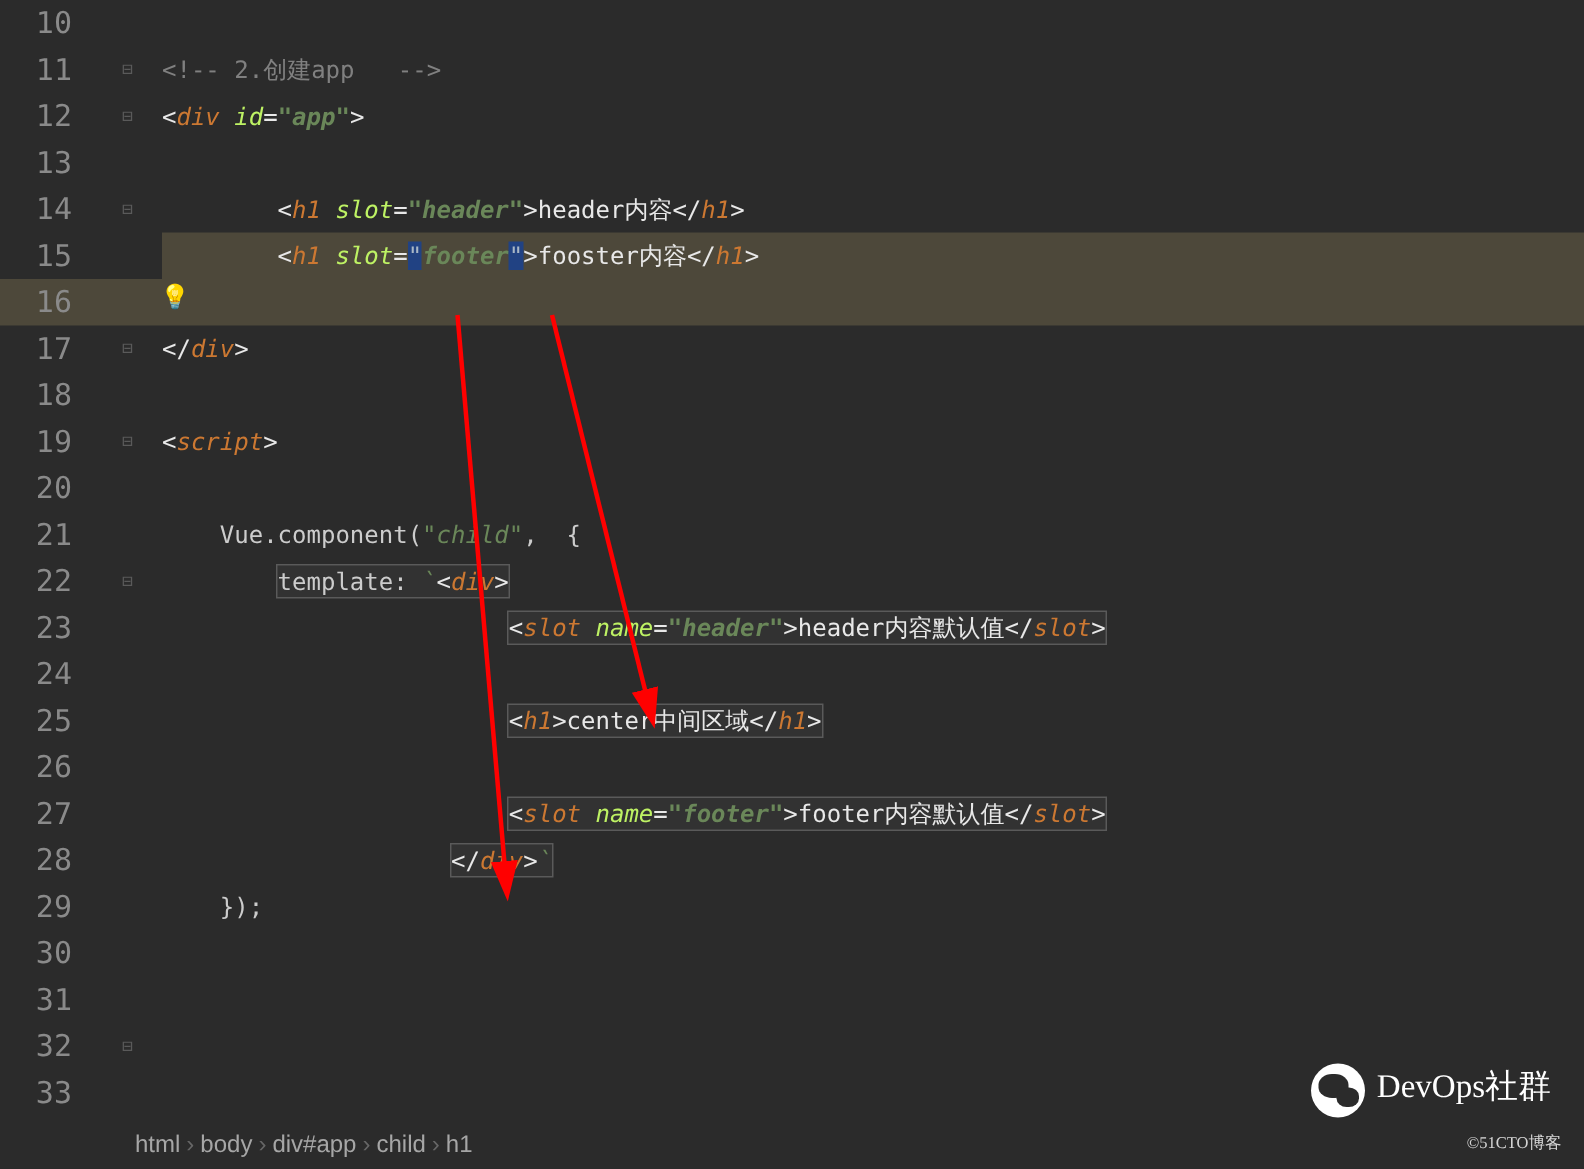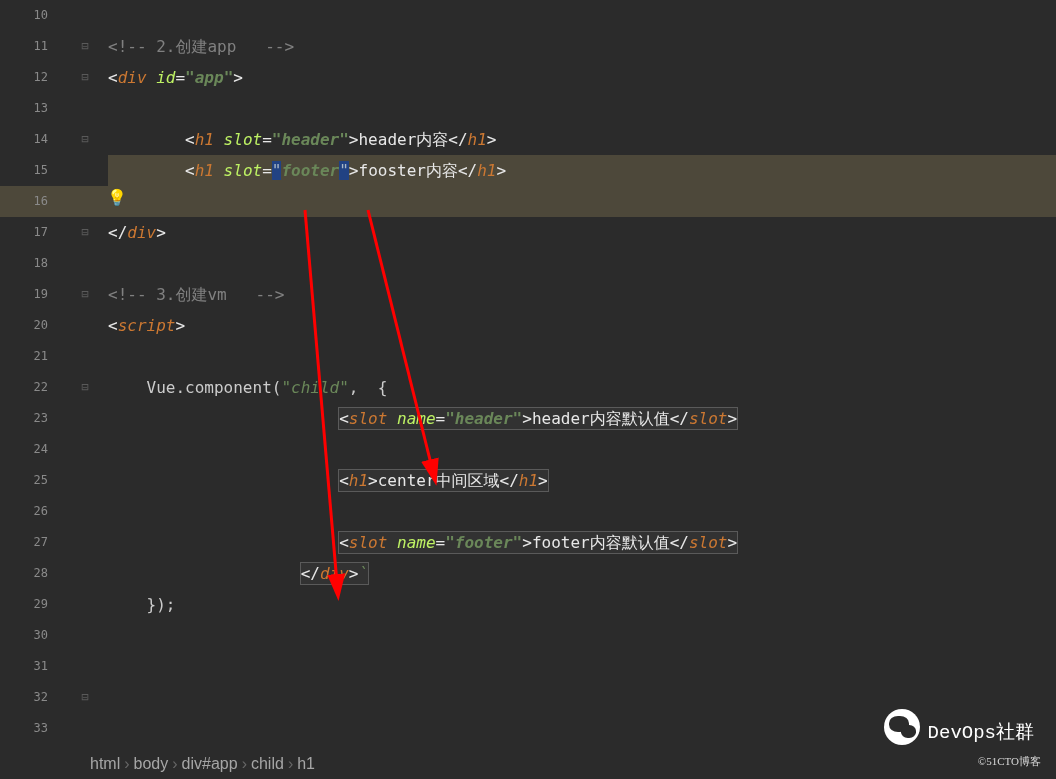--- a/index.html
+++ b/index.html
@@ -1,38 +1,38 @@
 <!DOCTYPE html>
 <html><head>
 <meta charset="utf-8">
 <style>
 html,body{margin:0;padding:0;background:#2b2b2b;font-family:Consolas,monospace;font-size:16px;color:#a9b7c6;width:1056px;height:779px;overflow:hidden}
 .editor{position:relative;height:740px}
 .gutter{position:absolute;left:0;top:0;width:58px;height:100%;text-align:right;color:#8a8a8a;padding-right:10px;box-sizing:border-box;user-select:none}
-.gutter .ln{height:31px;line-height:31px;font-size:12px}
+.gutter .ln{height:31px;line-height:31px;font-size:20px}
 .fold-col{position:absolute;left:75px;top:0;width:20px;height:100%}
 .fold-col .f{height:31px;line-height:31px;color:#5a5a5a;font-size:12px;text-align:center}
 .code{position:absolute;left:108px;top:0;right:0}
 .line{height:31px;line-height:31px;white-space:pre}
 .line.hl{background:#4d483a}
 .line-full{position:absolute;left:0;right:0;height:31px;background:#4d483a;z-index:0}
 .bulb{position:absolute;left:107px;top:188px;color:#f0c674}
 .cmt{color:#808080}
 .tag{color:#cc7832;font-style:italic}
 .tagu{color:#cc7832;font-style:italic;text-decoration:underline;text-decoration-color:#a0522d}
 .attr{color:#bef264;font-style:italic}
 .val{color:#6a8759;font-weight:bold;font-style:italic}
 .str{color:#6a8759;font-style:italic}
 .txt{color:#e8e8e8}
 .fn{color:#ccc}
 .sel{background:#214283}
 .tbox{background:#323232;outline:1px solid #5a5a5a;padding:1px 0}
 .breadcrumb{position:absolute;left:90px;bottom:6px;color:#a6a6a6;font-size:16px;font-family:Arial,sans-serif}
 .crumb-sep{color:#666;margin:0 4px}
-.wechat{position:absolute;right:22px;bottom:34px;display:flex;align-items:flex-end;color:#fff;font-family:Liberation Mono, monospace;font-size:19px}
+.wechat{position:absolute;right:22px;bottom:34px;display:flex;align-items:flex-start;color:#fff;font-family:Liberation Serif, serif;font-size:22px}
 .wechat .ico{width:36px;height:36px;border-radius:50%;background:#fff;position:relative;margin-right:8px}
 .wechat .ico:before{content:"";position:absolute;width:20px;height:16px;border-radius:45%;background:#2b2b2b;left:5px;top:7px}
 .wechat .ico:after{content:"";position:absolute;width:15px;height:13px;border-radius:45%;background:#2b2b2b;right:4px;bottom:7px}
 .wm{position:absolute;right:15px;bottom:10px;color:#fff;font-size:11px;font-family:Liberation Serif, serif;opacity:.8}
 svg.arrows{position:absolute;left:0;top:0;pointer-events:none;z-index:5}
 </style>
 </head>
 <body>
 
 <div class="editor">
@@ -94,24 +94,24 @@
  <div class="code">
   <div class="line"></div>
   <div class="line"><span class="cmt">&lt;!-- 2.创建app   --&gt;</span></div>
   <div class="line"><span class="txt">&lt;</span><span class="tag">div</span> <span class="attr">id</span><span class="txt">=</span><span class="val">"app"</span><span class="txt">&gt;</span></div>
   <div class="line"></div>
   <div class="line">        <span class="txt">&lt;</span><span class="tag">h1</span> <span class="attr">slot</span><span class="txt">=</span><span class="val">"header"</span><span class="txt">&gt;</span><span class="txt">header内容</span><span class="txt">&lt;/</span><span class="tag">h1</span><span class="txt">&gt;</span></div>
   <div class="line hl" style="position:relative;z-index:1">        <span class="txt">&lt;</span><span class="tag">h1</span> <span class="attr">slot</span><span class="txt">=</span><span class="sel">"</span><span class="val">footer</span><span class="sel">"</span><span class="txt">&gt;</span><span class="txt">fooster内容</span><span class="txt">&lt;/</span><span class="tag">h1</span><span class="txt">&gt;</span></div>
   <div class="line"></div>
   <div class="line"><span class="txt">&lt;/</span><span class="tag">div</span><span class="txt">&gt;</span></div>
   <div class="line"></div>
-  <div class="line"><span class="cmt">&lt;!-- 3.创建vm   --&gt;</span></div>
   <div class="line"><span class="txt">&lt;</span><span class="tag">script</span><span class="txt">&gt;</span></div>
   <div class="line"></div>
   <div class="line">    <span class="fn">Vue.</span><span class="fn">component(</span><span class="str">"child"</span><span class="fn">,  {</span></div>
+  <div class="line">        <span class="tbox"><span class="fn">template: </span><span class="str">`</span><span class="txt">&lt;</span><span class="tag">div</span><span class="txt">&gt;</span></span></div>
   <div class="line">                        <span class="tbox"><span class="txt">&lt;</span><span class="tag">slot</span> <span class="attr">name</span><span class="txt">=</span><span class="val">"header"</span><span class="txt">&gt;</span><span class="txt">header内容默认值</span><span class="txt">&lt;/</span><span class="tag">slot</span><span class="txt">&gt;</span></span></div>
   <div class="line"></div>
   <div class="line">                        <span class="tbox"><span class="txt">&lt;</span><span class="tag">h1</span><span class="txt">&gt;</span><span class="txt">center中间区域</span><span class="txt">&lt;/</span><span class="tag">h1</span><span class="txt">&gt;</span></span></div>
   <div class="line"></div>
   <div class="line">                        <span class="tbox"><span class="txt">&lt;</span><span class="tag">slot</span> <span class="attr">name</span><span class="txt">=</span><span class="val">"footer"</span><span class="txt">&gt;</span><span class="txt">footer内容默认值</span><span class="txt">&lt;/</span><span class="tag">slot</span><span class="txt">&gt;</span></span></div>
   <div class="line">                    <span class="tbox"><span class="txt">&lt;/</span><span class="tag">div</span><span class="txt">&gt;</span><span class="str">`</span></span></div>
   <div class="line">    <span class="fn">});</span></div>
   <div class="line"></div>
  </div>
 

